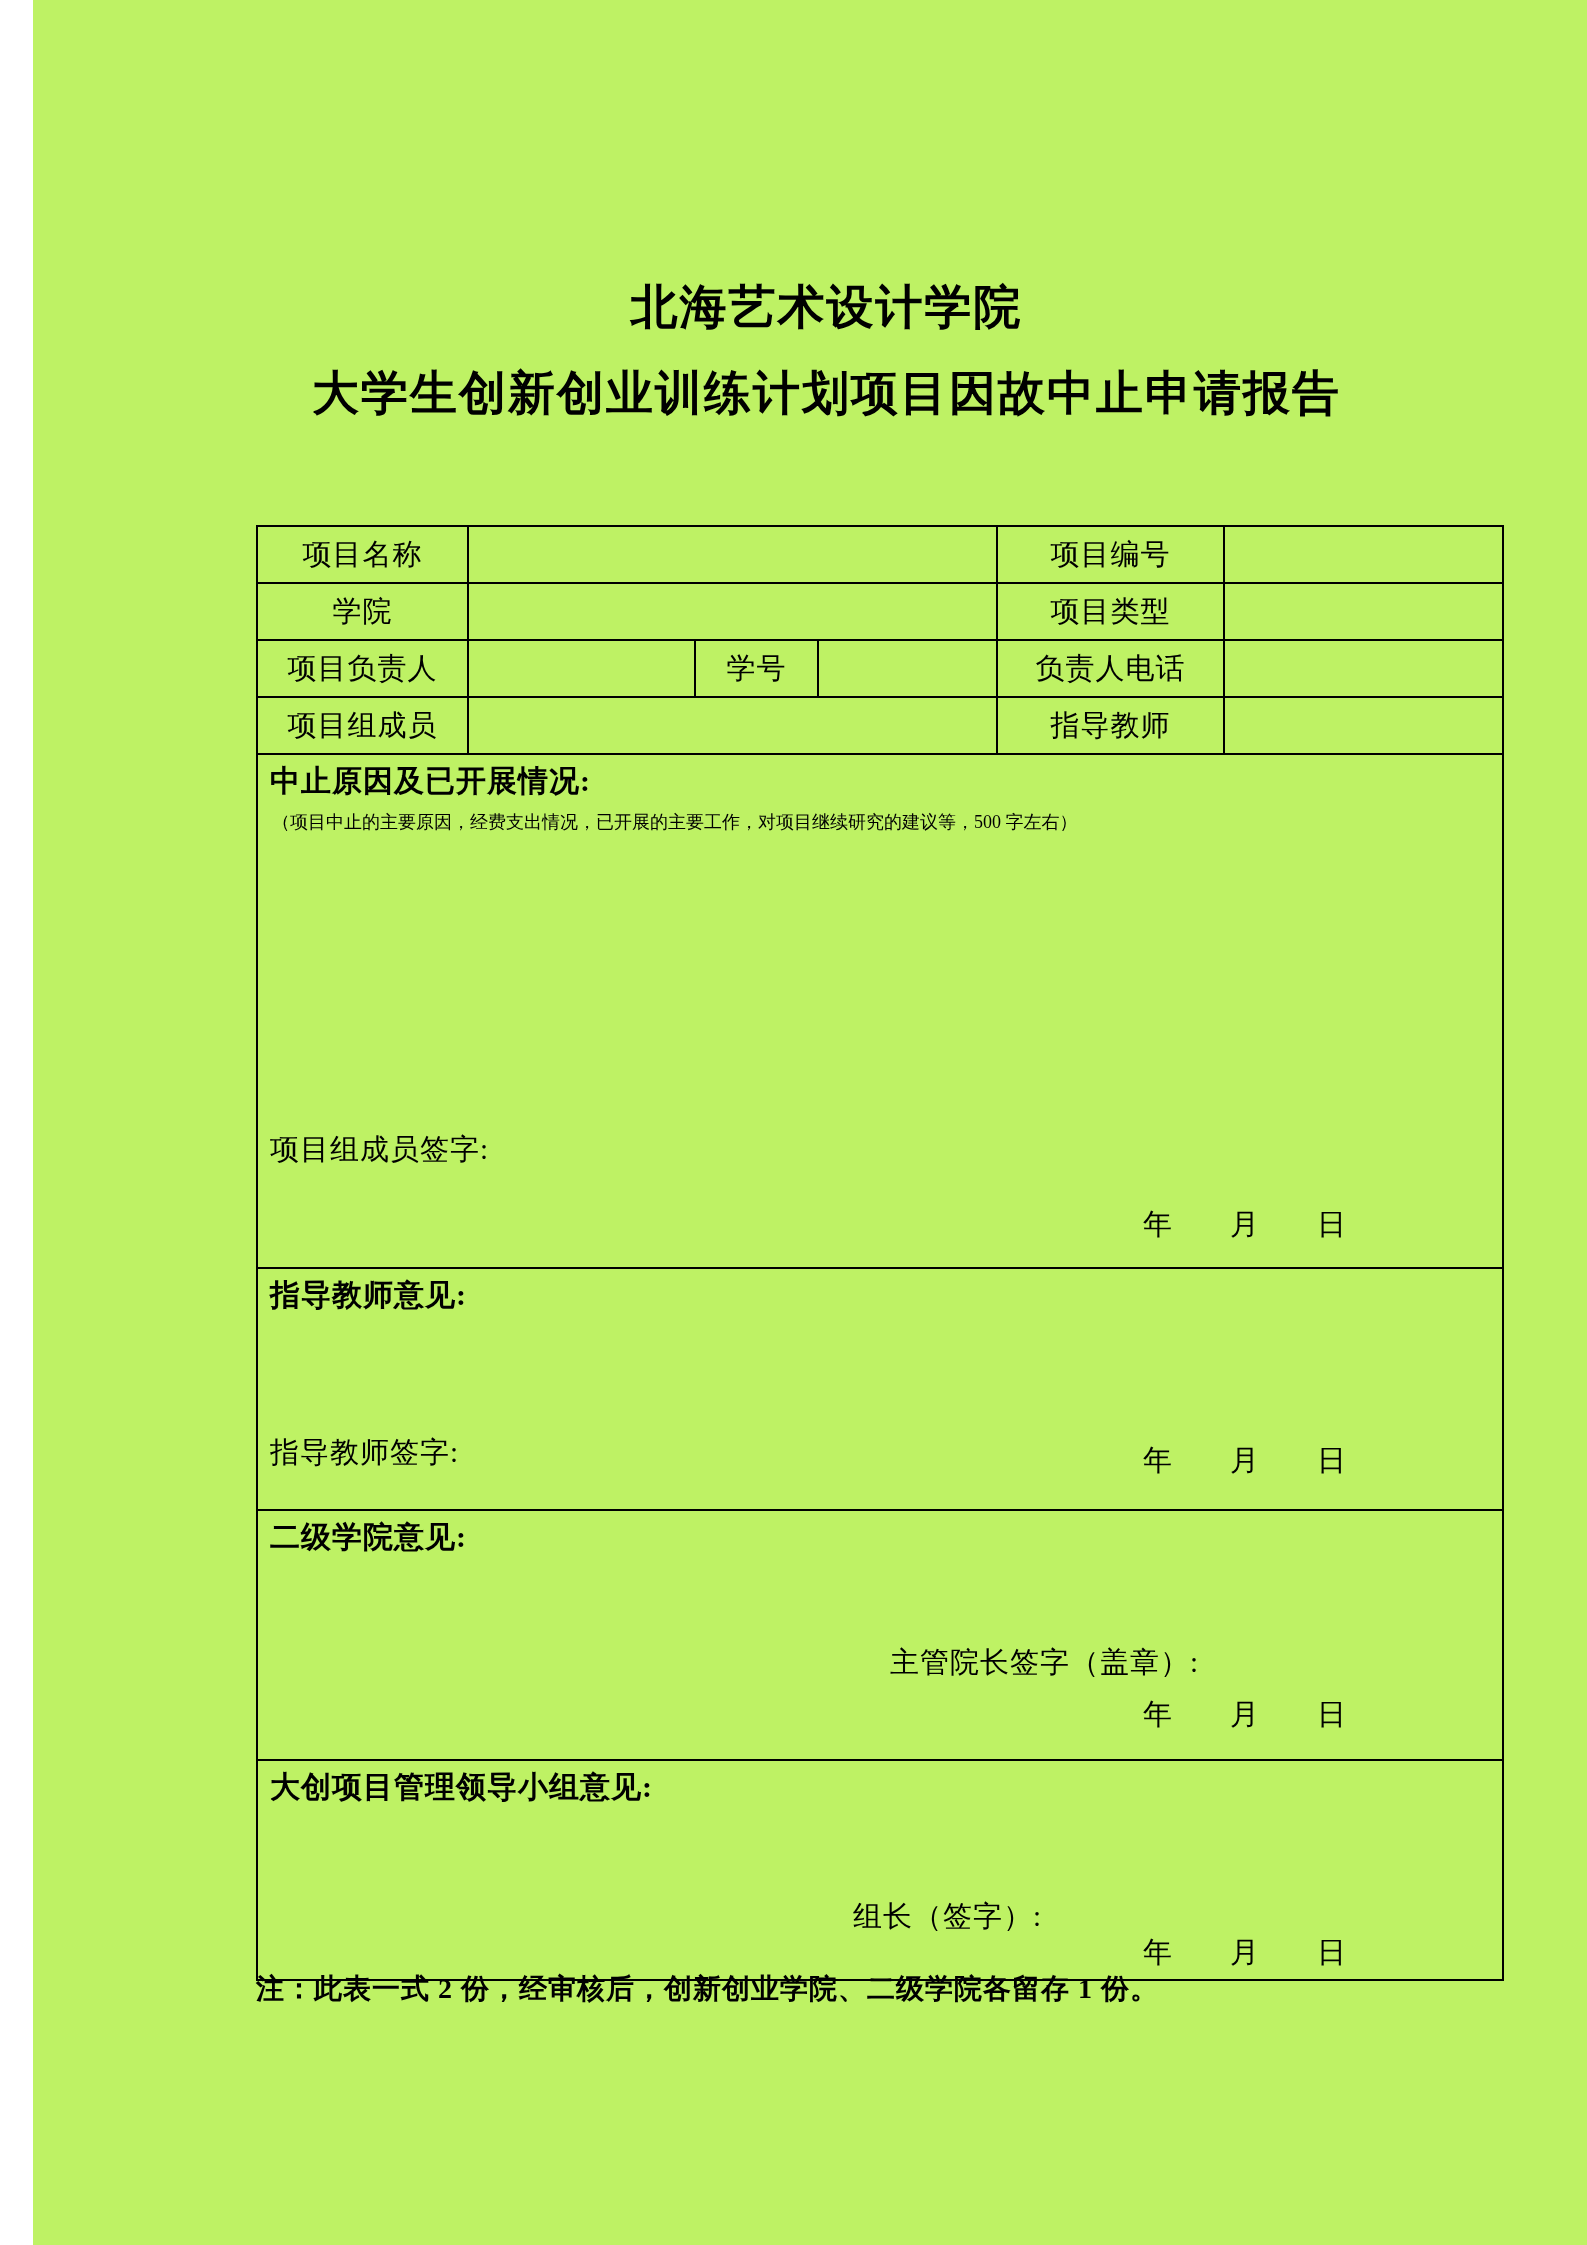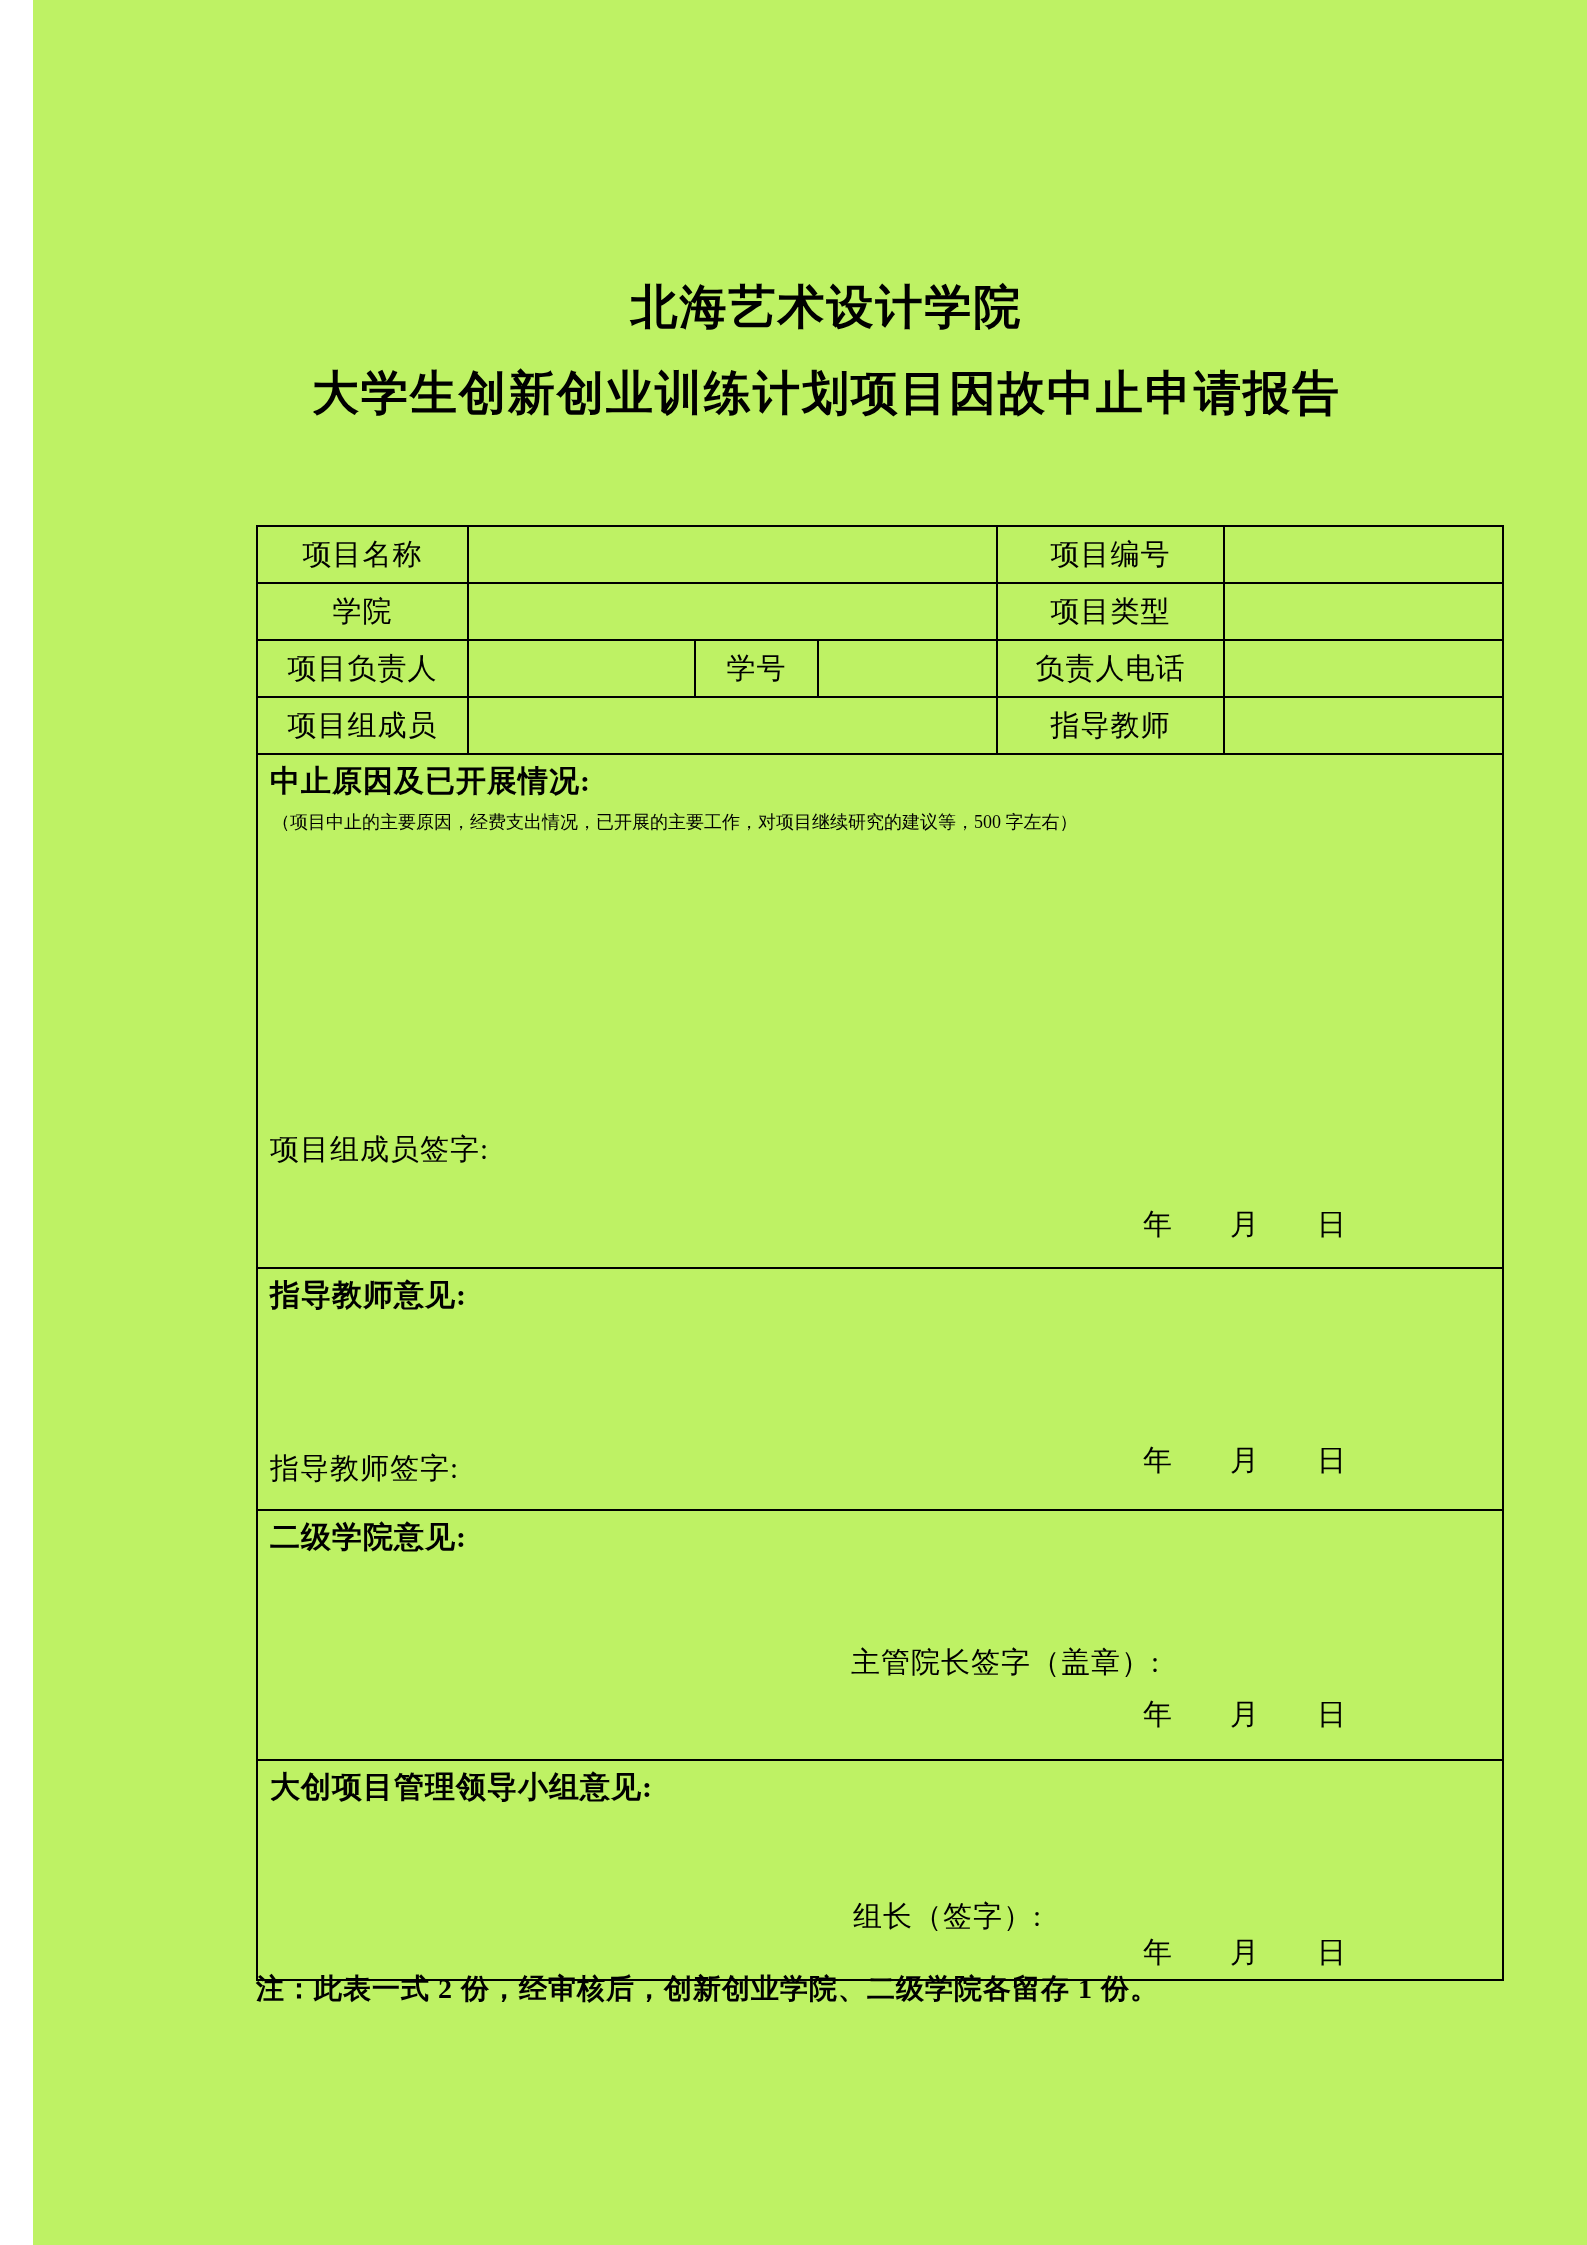--- a/index.html
+++ b/index.html
@@ -155,29 +155,29 @@
         <div class="section-heading">中止原因及已开展情况:</div>
         <div class="section-hint">（项目中止的主要原因，经费支出情况，已开展的主要工作，对项目继续研究的建议等，500 字左右）</div>
         <div class="sig-line" style="top:375px;">项目组成员签字:</div>
         <div class="date-line" style="top:450px;">年　　月　　日</div>
       </td>
     </tr>
 
     <tr>
       <td colspan="6" class="section-cell" style="height:240px;">
         <div class="section-heading">指导教师意见:</div>
-        <div class="sig-line" style="top:180px;">指导教师签字:</div>
+        <div class="sig-line" style="top:164px;">指导教师签字:</div>
         <div class="date-line" style="top:172px;">年　　月　　日</div>
       </td>
     </tr>
 
     <tr>
       <td colspan="6" class="section-cell" style="height:248px;">
         <div class="section-heading">二级学院意见:</div>
-        <div class="sig-indent" style="top:132px; left:593px;">主管院长签字（盖章）:</div>
+        <div class="sig-indent" style="top:132px; left:632px;">主管院长签字（盖章）:</div>
         <div class="date-line" style="top:184px;">年　　月　　日</div>
       </td>
     </tr>
 
     <tr>
       <td colspan="6" class="section-cell" style="height:218px;">
         <div class="section-heading">大创项目管理领导小组意见:</div>
         <div class="sig-indent" style="top:136px; left:595px;">组长（签字）:</div>
         <div class="date-line" style="top:172px;">年　　月　　日</div>
       </td>

